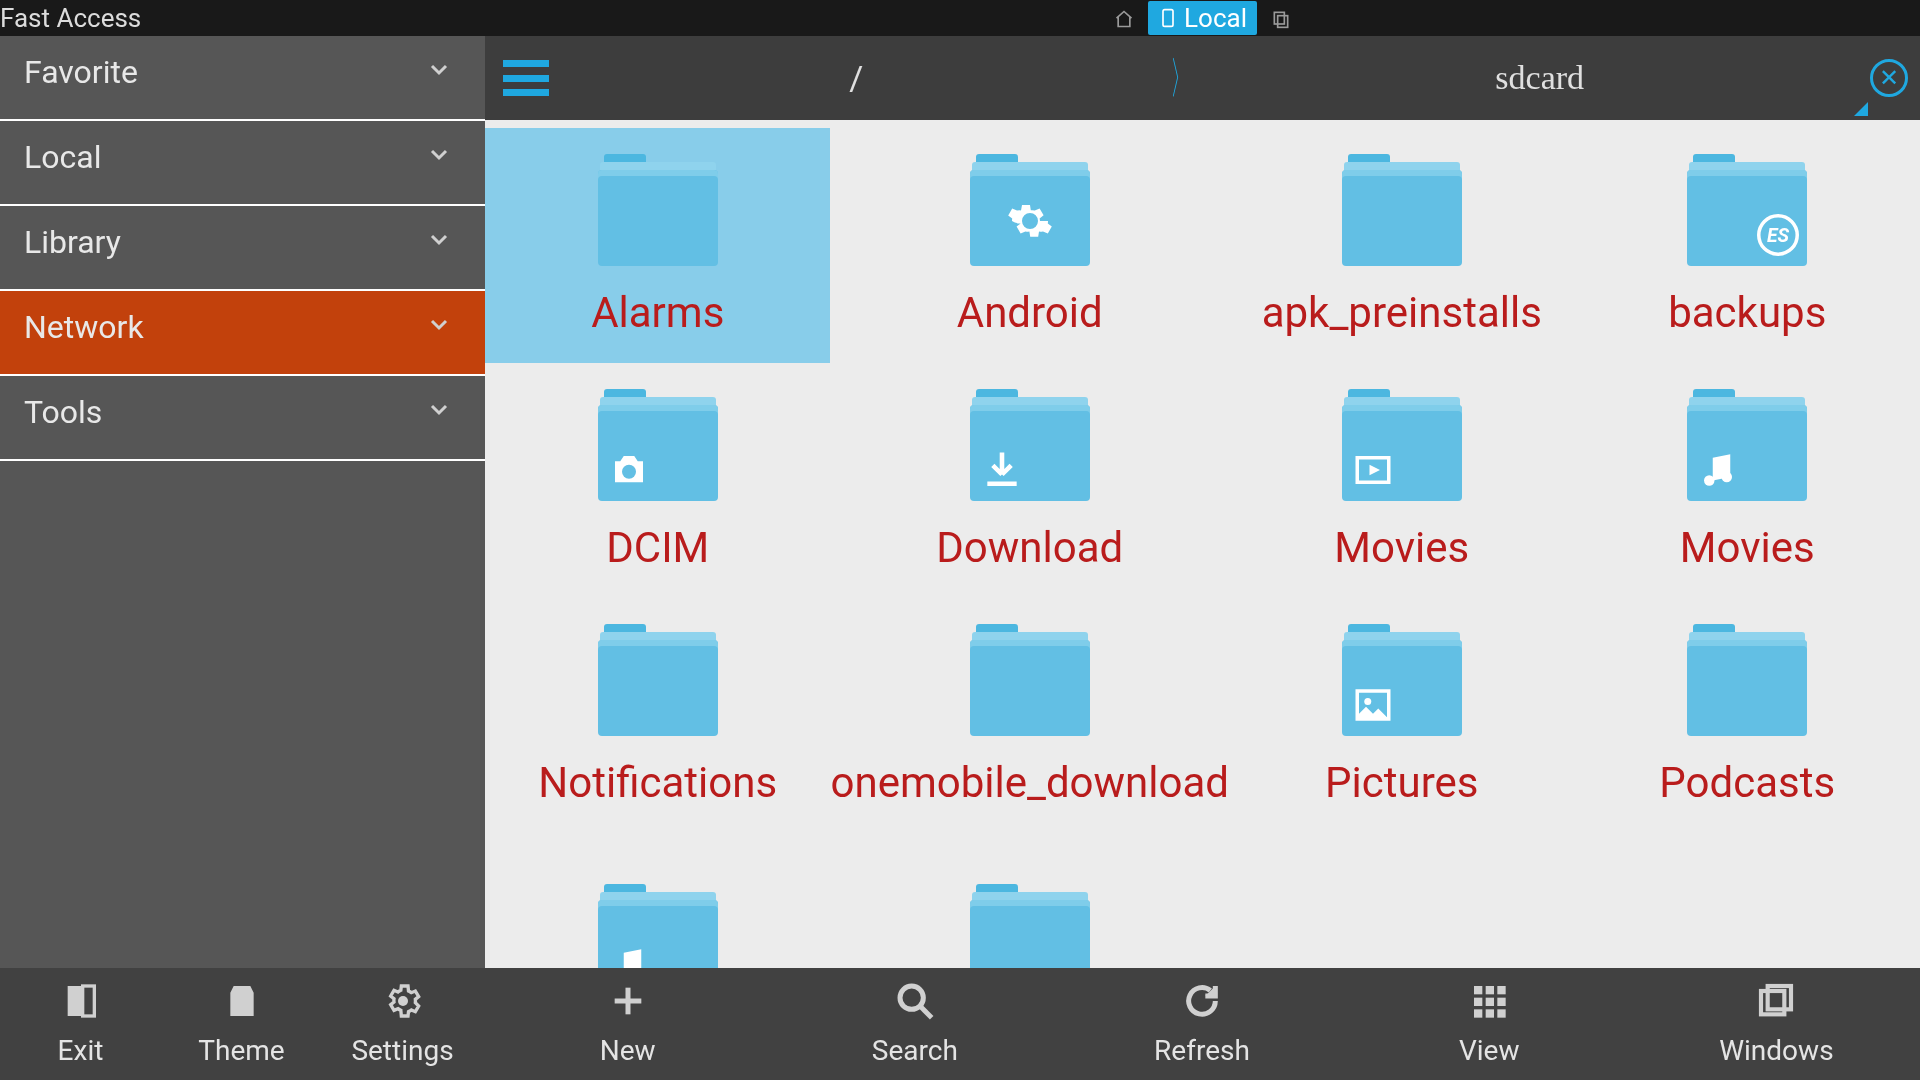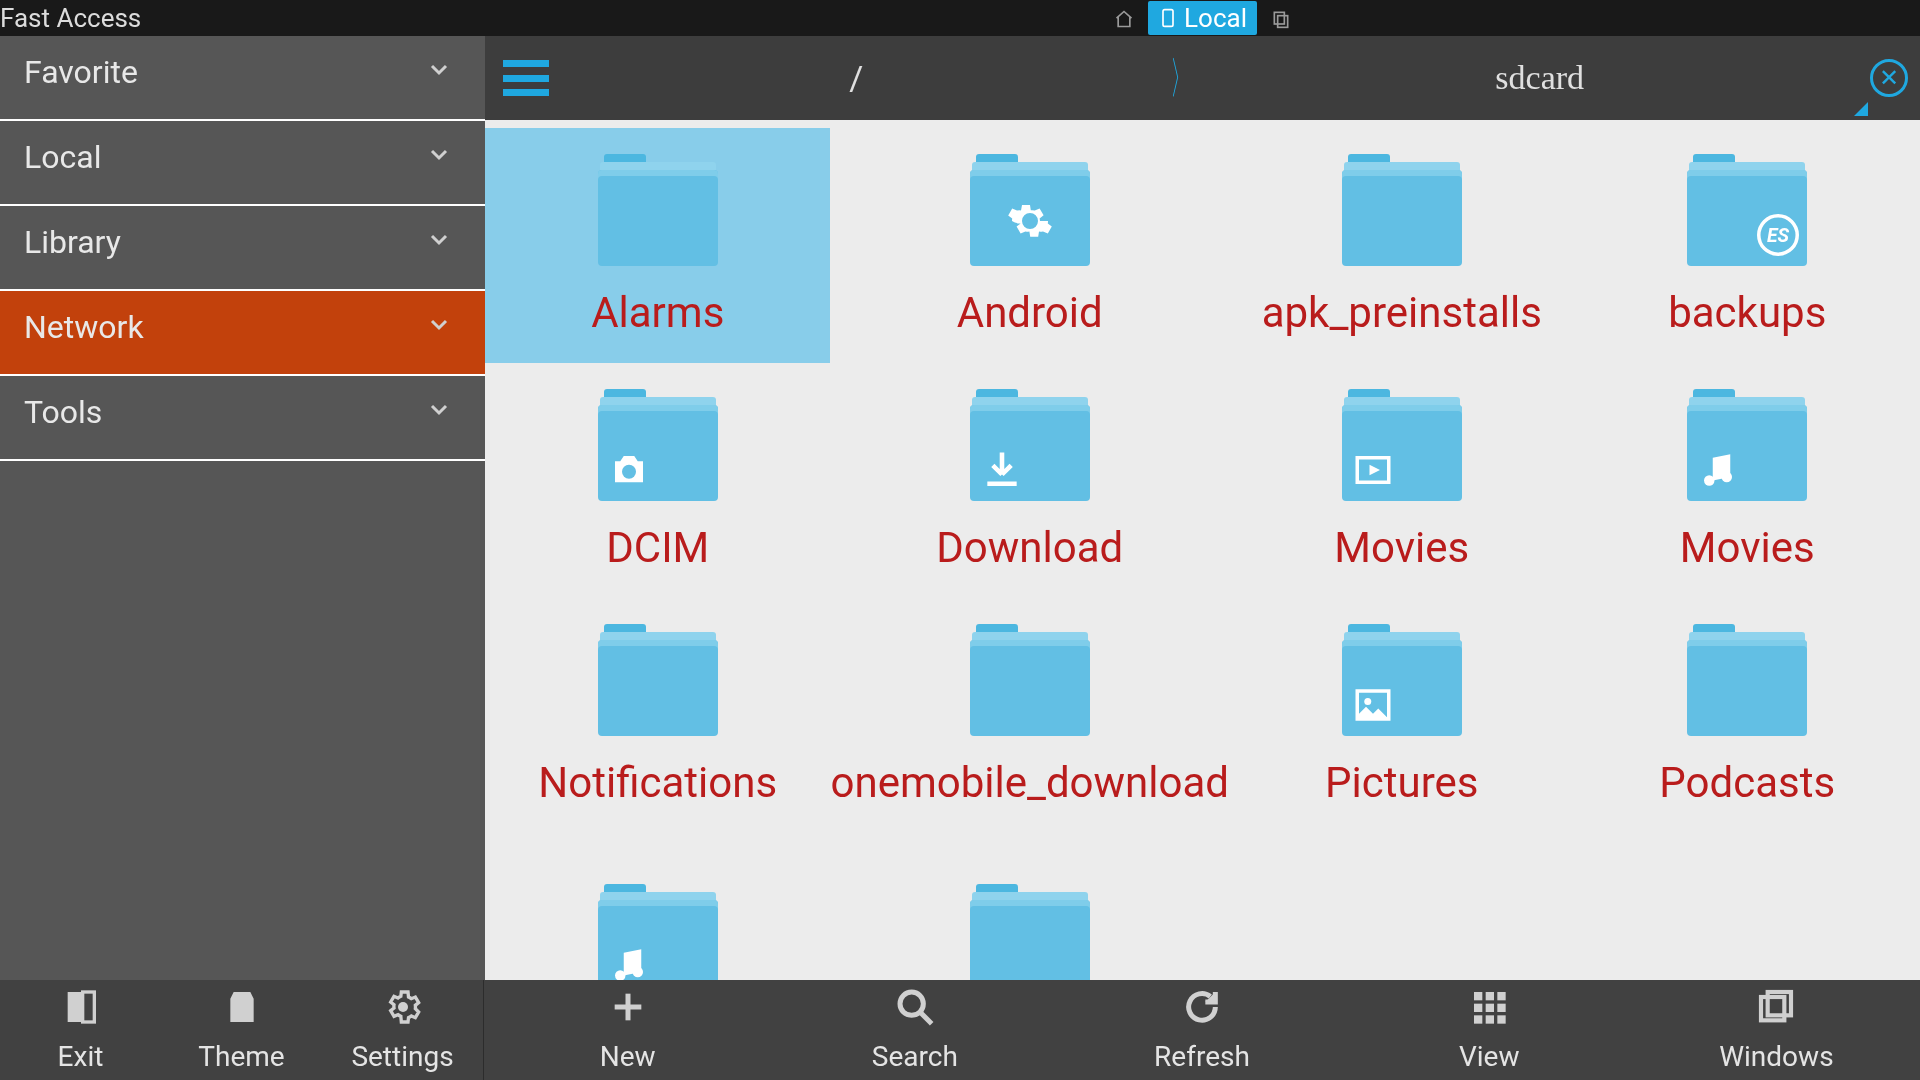--- a/index.html
+++ b/index.html
@@ -41,21 +41,21 @@
   .folder-tab { position: absolute; top: 0; left: 0; right: 0; height: 22px; }
   .folder-tab::before { content:""; position:absolute; top:0; left:6px; width:42px; height:13px; background:#4cb7e0; border-radius:3px 3px 0 0; }
   .folder-tab::after { content:""; position:absolute; top:8px; left:2px; right:2px; height:8px; background:#8fd3ed; border-radius:3px 3px 0 0; }
   .folder-body { position: absolute; top: 16px; left: 0; right: 0; bottom: 0; background: #62bfe4; border-radius: 4px; box-shadow: inset 0 6px 0 #7fcdea; }
   .folder-label { font-size: 42px; color: #b91c1c; }
   .overlay { position: absolute; color: #fff; }
   .overlay.center { left: 50%; top: 62%; transform: translate(-50%, -50%); }
   .overlay.bl { left: 10px; bottom: 6px; }
   
   
-  .bottombar { height: 100px; background: #414141; display: flex; color: #e4e4e4; }
+  .bottombar { height: 112px; background: #414141; display: flex; color: #e4e4e4; align-items: center; }
   .bottombar .btn { flex: 1; display: flex; flex-direction: column; align-items: center; justify-content: center; gap: 6px; cursor: pointer; font-size: 28px; }
   .bottombar svg { width: 40px; height: 40px; }
   .bottombar .divider { width: 1px; background: #2c2c2c; }
   
   .sb-icon { width: 20px; height: 20px; vertical-align: middle; }
 </style>
 </head>
 <body>
 
 <div class="app">

